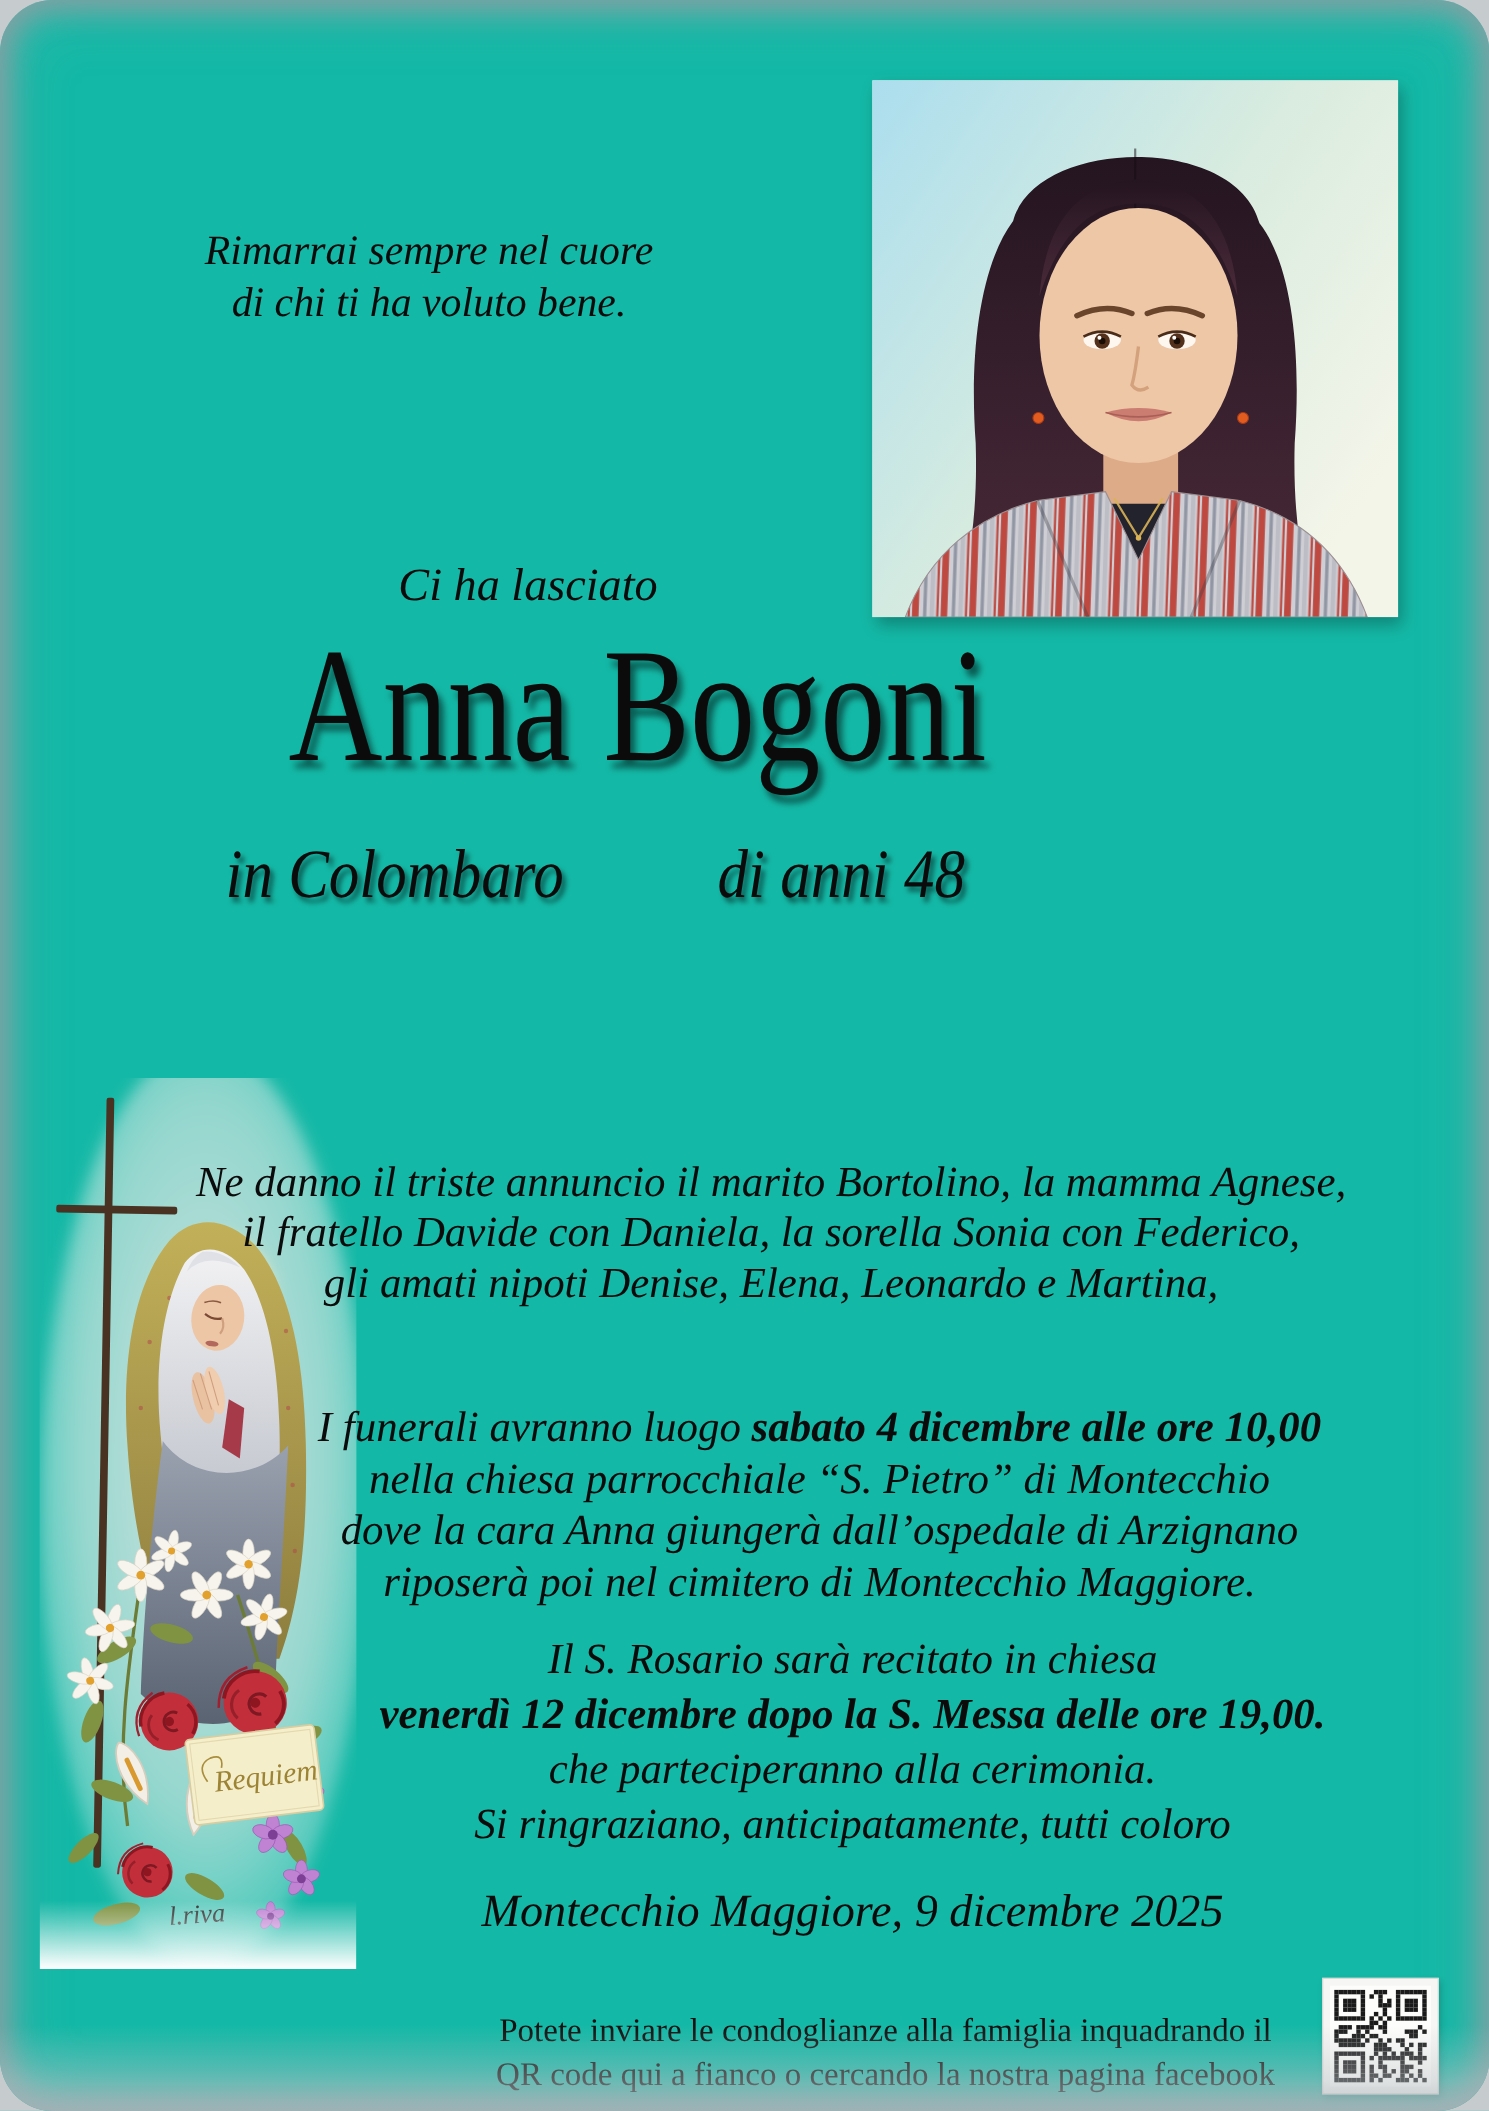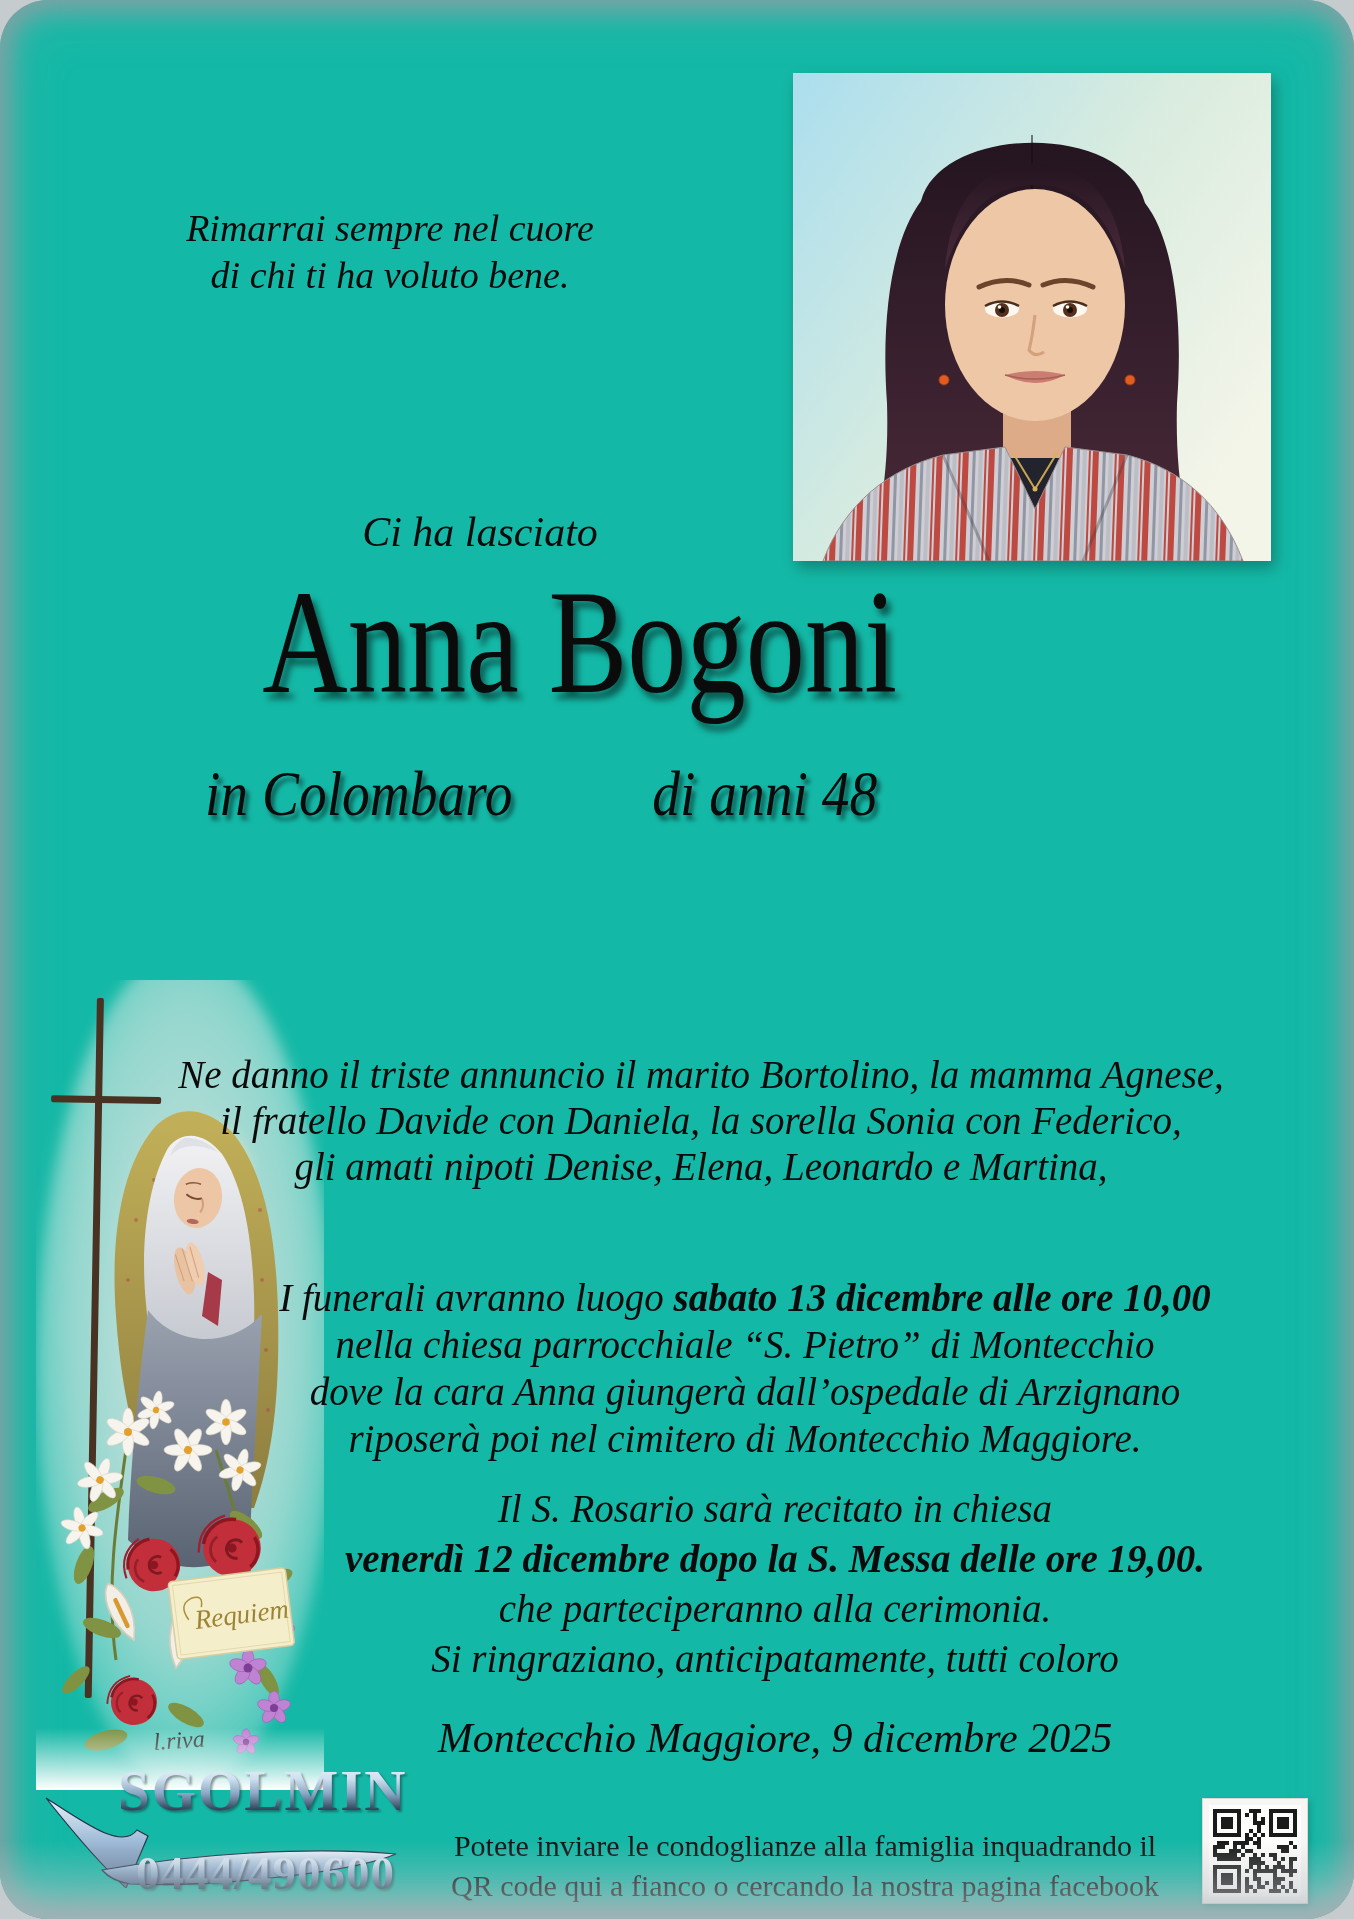--- a/index.html
+++ b/index.html
@@ -334,50 +334,35 @@
     </svg>
   </div>
 
   <div class="abs para announcement">
       <div class="tline"><span>Ne danno il triste annuncio il marito Bortolino, la mamma Agnese,</span></div>
       <div class="tline"><span>il fratello Davide con Daniela,  la sorella Sonia con Federico,</span></div>
       <div class="tline"><span>gli amati nipoti Denise, Elena, Leonardo e Martina,</span></div>
     </div>
 
   <div class="abs para funeral">
-      <div class="tline"><span>I funerali avranno luogo </span><span class="bold">sabato 13 dicembre alle ore 10,00</span></div>
+      <div class="tline"><span>I funerali avranno luogo </span><span class="bold">sabato 4 dicembre alle ore 10,00</span></div>
       <div class="tline"><span>nella chiesa parrocchiale “S. Pietro” di Montecchio</span></div>
       <div class="tline"><span>dove la cara Anna giungerà dall’ospedale di Arzignano</span></div>
       <div class="tline"><span>riposerà poi nel cimitero di Montecchio Maggiore.</span></div>
     </div>
 
   <div class="abs para rosary">
       <div class="tline"><span>Il S. Rosario sarà recitato in chiesa</span></div>
       <div class="tline"><span class="bold">venerdì 12 dicembre dopo la S. Messa delle ore 19,00.</span></div>
       <div class="tline"><span>che parteciperanno alla cerimonia.</span></div>
       <div class="tline"><span>Si ringraziano, anticipatamente, tutti coloro</span></div>
     </div>
 
   <div class="abs para place-date">Montecchio Maggiore, 9 dicembre 2025</div>
 
-  <div class="abs logo">
-    <div class="logo-name metal-text">SGOLMIN</div>
-    <svg class="logo-swoosh" viewBox="0 0 366 96">
-      <defs>
-        <linearGradient id="swG" x1="0" y1="0" x2="0" y2="1">
-          <stop offset="0" stop-color="#e9f2fa"></stop>
-          <stop offset="0.5" stop-color="#9cb9d6"></stop>
-          <stop offset="1" stop-color="#51688a"></stop>
-        </linearGradient>
-      </defs>
-      <path d="M4,6 C34,44 60,74 84,96 L106,44 L95,38 C80,58 44,32 4,6 Z" fill="url(#swG)" stroke="#233246" stroke-width="1.2"></path>
-      <path d="M60,78 C150,62 268,54 354,62 C312,80 170,96 88,92 C76,90 66,85 60,78 Z" fill="url(#swG)" stroke="#233246" stroke-width="1.2"></path>
-    </svg>
-    <div class="logo-phone metal-text">0444/490600</div>
-  </div>
 
   <div class="abs footer-note">
     <div>Potete inviare le condoglianze alla famiglia inquadrando il</div>
     <div>QR code qui a fianco o cercando la nostra pagina facebook</div>
   </div>
 
   <div class="abs qr-box">
     <svg id="qr-svg" width="92" height="92" viewBox="0 0 92 92">
       <rect x="0" y="0" width="92" height="92" fill="#fdfdfb"></rect>
     <rect x="4" y="4" width="4" height="4" fill="#1a1a1a"></rect>

